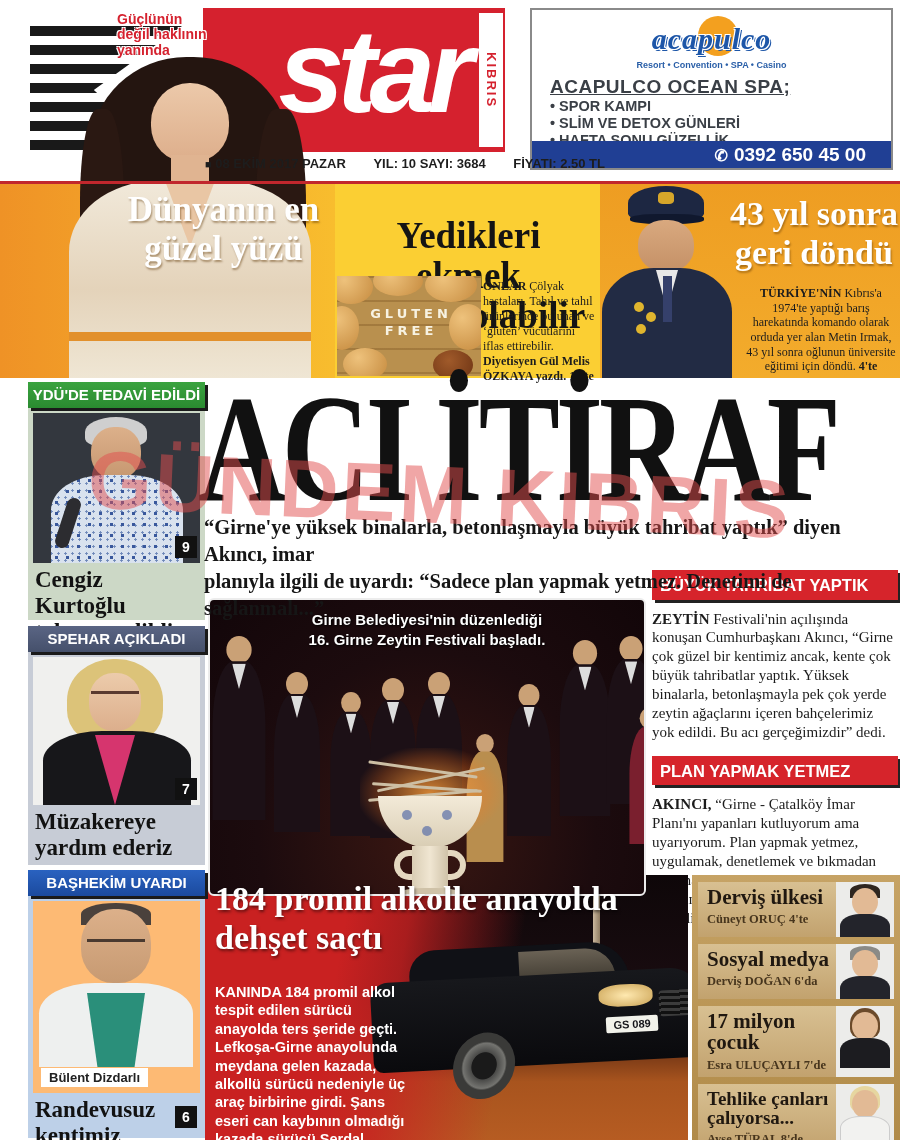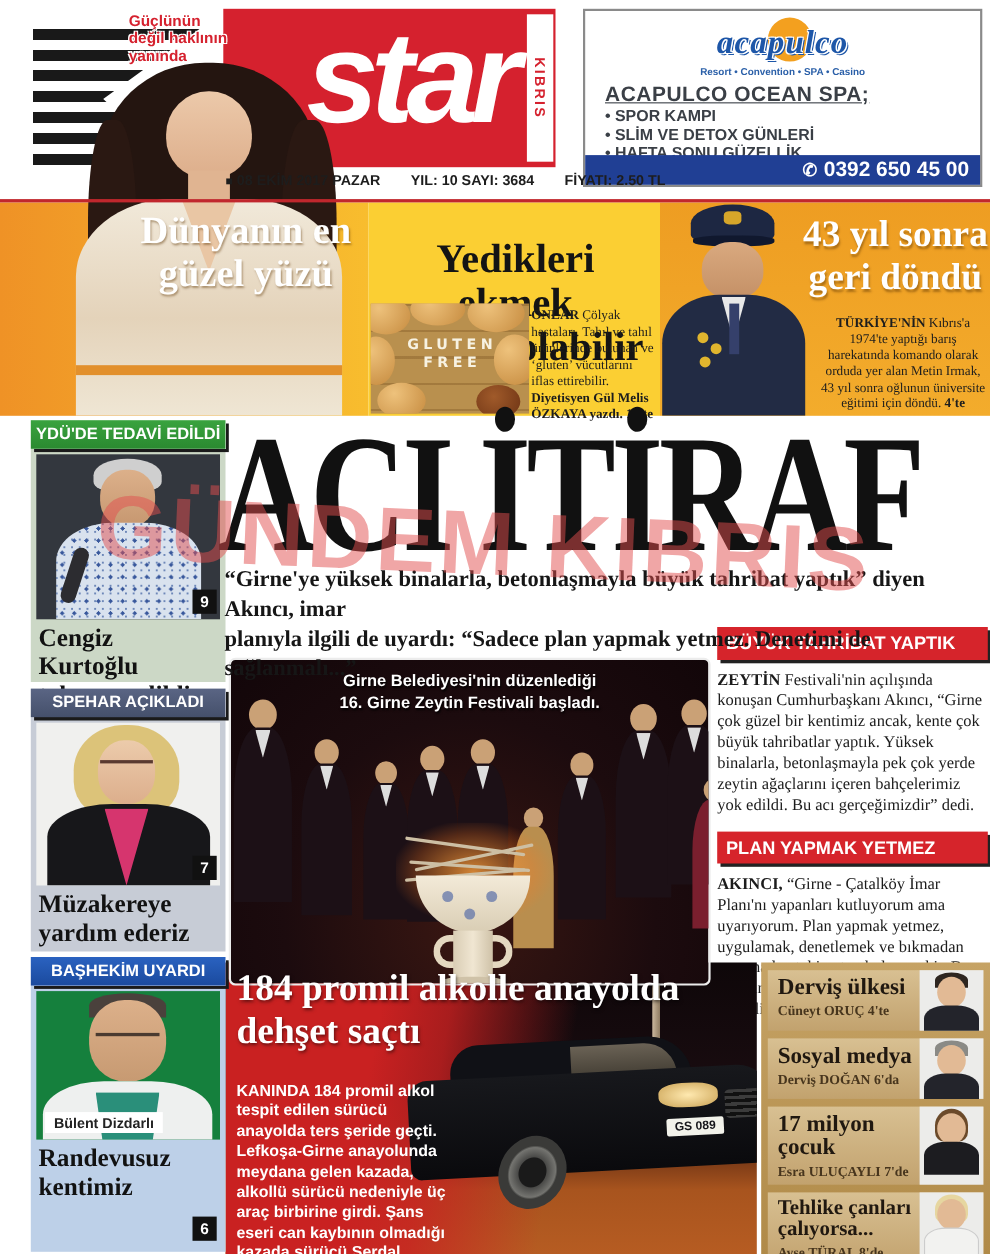--- a/index.html
+++ b/index.html
@@ -34,21 +34,21 @@
   
   .ad-box { position:absolute; left:530px; top:8px; width:363px; height:162px; border:2px solid #8a8a8a; background:#fff; z-index:6; }
   .ad-sun { position:absolute; left:166px; top:6px; width:40px; height:40px; border-radius:50%; background:#f3a01f; }
   .ad-logo { position:absolute; left:0; right:0; top:12px; text-align:center; color:#1d56a8; font:italic bold 30px "Liberation Serif",serif; letter-spacing:1px;
     text-shadow:1px 1px 0 #fff,-1px -1px 0 #fff,1px -1px 0 #fff,-1px 1px 0 #fff,2px 2px 0 #1d56a8; }
   .ad-sub { position:absolute; left:0; right:0; top:50px; text-align:center; color:#2a5fa8; font:bold 9px "Liberation Sans",sans-serif; }
   .ad-title { position:absolute; left:18px; top:66px; color:#3a3f46; font:bold 19px "Liberation Sans",sans-serif; text-decoration:underline; letter-spacing:0.5px; }
   .ad-bullets { position:absolute; left:18px; top:88px; color:#3a3f46; font:bold 14.5px/1.18 "Liberation Sans",sans-serif; list-style:none; }
   .ad-bullets li::before { content:"•"; margin-right:4px; }
   .ad-bullets li.nobullet::before { content:""; margin-right:12px; }
-  .ad-phonebar { position:absolute; left:0; right:0; bottom:0; height:27px; background:#203f94; color:#fff; text-align:right; font:bold 19px/27px "Liberation Sans",sans-serif; padding-right:10px; }
+  .ad-phonebar { position:absolute; left:0; right:0; bottom:0; height:27px; background:#203f94; color:#fff; text-align:right; font:bold 19px/27px "Liberation Sans",sans-serif; padding-right:25px; }
   .phone-icon { font-size:16px; margin-right:6px; }
 
   
   .band { position:absolute; left:0; top:184px; width:900px; height:194px; }
   .story1 { position:absolute; left:0; top:0; width:335px; height:194px; background:linear-gradient(90deg,#ef9226,#f8bd2e); }
   .story2 { position:absolute; left:335px; top:0; width:265px; height:194px; background:#fbcf33; }
   .story3 { position:absolute; left:600px; top:0; width:300px; height:194px; background:linear-gradient(180deg,#ee9d22,#f3ac2c); }
   .s1-head { position:absolute; left:112px; top:6px; width:223px; text-align:center; color:#fff; font:bold 35px/1.12 "Liberation Serif",serif; text-shadow:1px 2px 2px rgba(90,50,0,0.45); z-index:8; }
   .s1-body { position:absolute; left:170px; top:92px; width:163px; font:14px/1.22 "Liberation Serif",serif; color:#1d1d1d; z-index:8; }
   .s2-head { position:absolute; left:6px; top:4px; width:255px; text-align:center; color:#141414; font:bold 37px/1.08 "Liberation Serif",serif;margin-top:28px; }
@@ -107,21 +107,21 @@
     background-color:#d9e2ee; background-image:radial-gradient(#39589c 22%,transparent 24%),radial-gradient(#6d87b8 20%,transparent 22%); background-size:11px 11px,7px 7px; background-position:0 0,4px 5px; }
   .c-mic { position:absolute; left:28px; top:84px; width:14px; height:52px; background:#2c2c30; border-radius:7px; transform:rotate(18deg); }
   
   .ph-spehar { height:148px; background:#f0f0ee; }
   .sp-hair { position:absolute; left:34px; top:2px; width:96px; height:86px; background:#dcc379; border-radius:48% 48% 40% 40%; }
   .sp-face { position:absolute; left:56px; top:16px; width:52px; height:58px; background:linear-gradient(180deg,#eccbab,#dcae8c); border-radius:46%; }
   .sp-glasses { position:absolute; left:58px; top:34px; width:48px; height:10px; border-top:3px solid #5a3a30; }
   .sp-jacket { position:absolute; left:10px; top:74px; width:148px; height:74px; background:#17171a; border-radius:40% 40% 0 0; }
   .sp-top { position:absolute; left:62px; top:78px; width:40px; height:70px; background:#d6356e; clip-path:polygon(0 0,100% 0,50% 100%); }
   
-  .ph-dizdarli { height:135px; background:#15803d; }
+  .ph-dizdarli { height:192px; background:#fdba74; }
   .d-face { position:absolute; left:48px; top:8px; width:70px; height:74px; background:linear-gradient(180deg,#dcb08a,#c79a72); border-radius:46%; }
   .d-hair { position:absolute; left:48px; top:2px; width:70px; height:22px; background:#4a413c; border-radius:50% 50% 0 0; }
   .d-glasses { position:absolute; left:54px; top:38px; width:58px; height:12px; border-top:3px solid #4a3a30; }
   .d-coat { position:absolute; left:6px; top:82px; width:154px; height:84px; background:#eef0ef; border-radius:36% 36% 0 0; }
   .d-scrub { position:absolute; left:54px; top:92px; width:58px; height:74px; background:#2a8f7a; clip-path:polygon(0 0,100% 0,82% 100%,18% 100%); }
   .name-tag { position:absolute; left:8px; bottom:6px; background:#fff; color:#222; font:bold 13px "Liberation Sans",sans-serif; padding:2px 8px; }
 
   
   .festival { position:absolute; left:208px; top:574px; width:438px; height:298px; background:radial-gradient(ellipse at 50% 80%,#3a1712 0%,#1c0b0e 55%,#120609 100%); border-radius:6px; border:2px solid #ececec; overflow:hidden; z-index:3;margin-top:24px; }
   .fest-caption { position:absolute; left:0; right:0; top:10px; text-align:center; color:#fff; font:bold 15px/1.35 "Liberation Sans",sans-serif; text-shadow:1px 1px 2px #000; z-index:5; }

